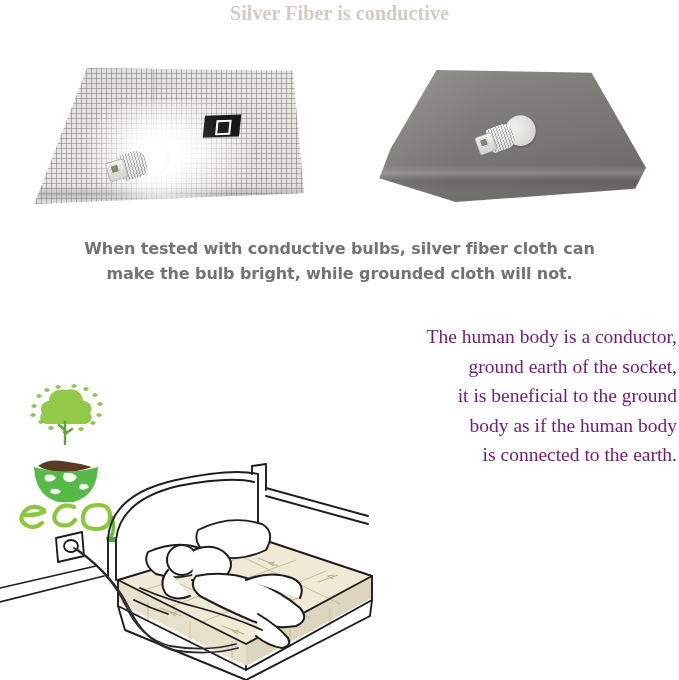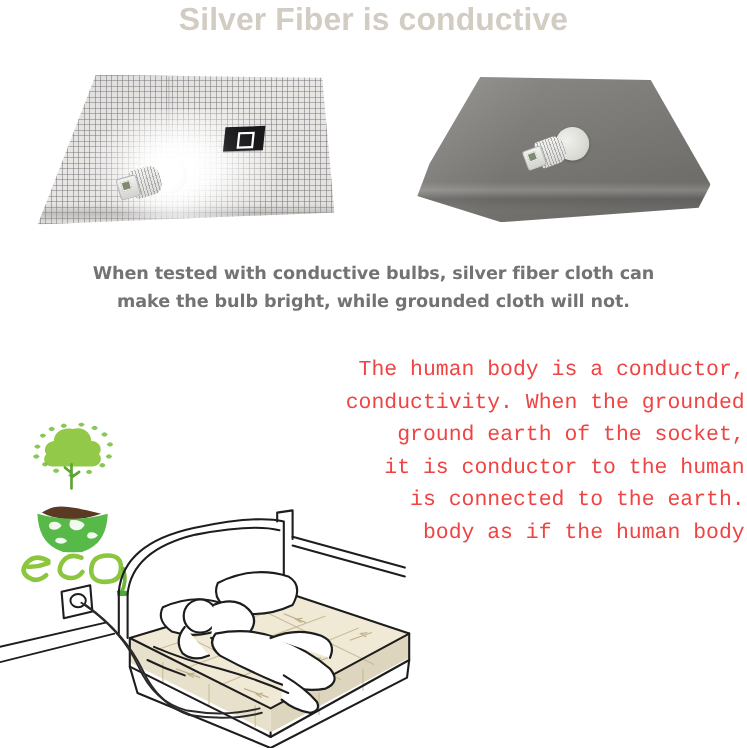--- a/index.html
+++ b/index.html
@@ -10,25 +10,25 @@
     font-family:"Liberation Sans", sans-serif;
     overflow:hidden;
     position:relative;
   }
   #page{position:relative;width:679px;height:680px;overflow:hidden;background:#fff;}
 
   
   .title{
     position:absolute;left:0;top:2px;width:679px;
     text-align:center;
-    font-size:29px;
+    font-size:20px;
     font-weight:bold;
     letter-spacing:.1px;
     color:#d2ccc2;
-    font-family:Liberation Sans, sans-serif;
+    font-family:Liberation Serif, serif;
     white-space:nowrap;
   }
 
   
   .photo-row{position:absolute;left:0;top:52px;width:679px;height:165px;}
 
   .photo{position:absolute;overflow:hidden;background:#ffffff;}
   .photo-left{left:8px;top:0;width:312px;height:165px;}
   .photo-right{left:352px;top:0;width:312px;height:165px;}
 
@@ -128,24 +128,24 @@
     line-height:25px;
     font-family:"DejaVu Sans", sans-serif;
     letter-spacing:-.1px;
   }
   .caption span{display:block;white-space:nowrap;}
 
   
   .body-copy{
     position:absolute;right:2px;top:322px;width:420px;
     text-align:right;
-    color:#ef4444;
+    color:#701a75;
     font-size:19.5px;
     line-height:29.5px;
-    font-family:Liberation Mono, monospace;
+    font-family:Liberation Serif, serif;
   }
   .body-copy span{display:block;white-space:nowrap;}
 
   
   .eco-logo{position:absolute;left:14px;top:382px;width:112px;height:160px;}
   .eco-canopy{position:absolute;left:14px;top:2px;width:76px;height:62px;}
   .eco-globe{position:absolute;left:8px;top:74px;width:88px;height:46px;}
   .eco-word{position:absolute;left:0;top:108px;width:112px;height:52px;}
 
   
@@ -184,25 +184,24 @@
     </div>
   </div>
 
   <div class="caption">
     <span>When tested with conductive bulbs, silver fiber cloth can</span>
     <span>make the bulb bright, while grounded cloth will not.</span>
   </div>
 
   <div class="body-copy">
     <span>The human body is a conductor,</span>
-    <span>conductivity. When the grounded</span>
     <span>ground earth of the socket,</span>
-    <span>it is conductor to the human</span>
+    <span>it is beneficial to the ground</span>
+    <span>body as if the human body</span>
     <span>is connected to the earth.</span>
-    <span>body as if the human body</span>
   </div>
 
   <div class="eco-logo">
 
     <svg class="eco-canopy" viewBox="0 0 76 62">
       <g fill="#8cc63e">
         <path d="M38 6 C29 4 21 9 21 17 C14 18 11 24 14 29 C10 33 13 40 19 40 L56 40 C63 40 66 33 62 29 C66 24 62 17 55 17 C55 9 47 3 38 6 Z" opacity=".95"></path>
       </g>
       <g fill="#7cc242" opacity=".9">
         <path d="M8 12 q3-4 6 0 q-3 4-6 0z"></path>

